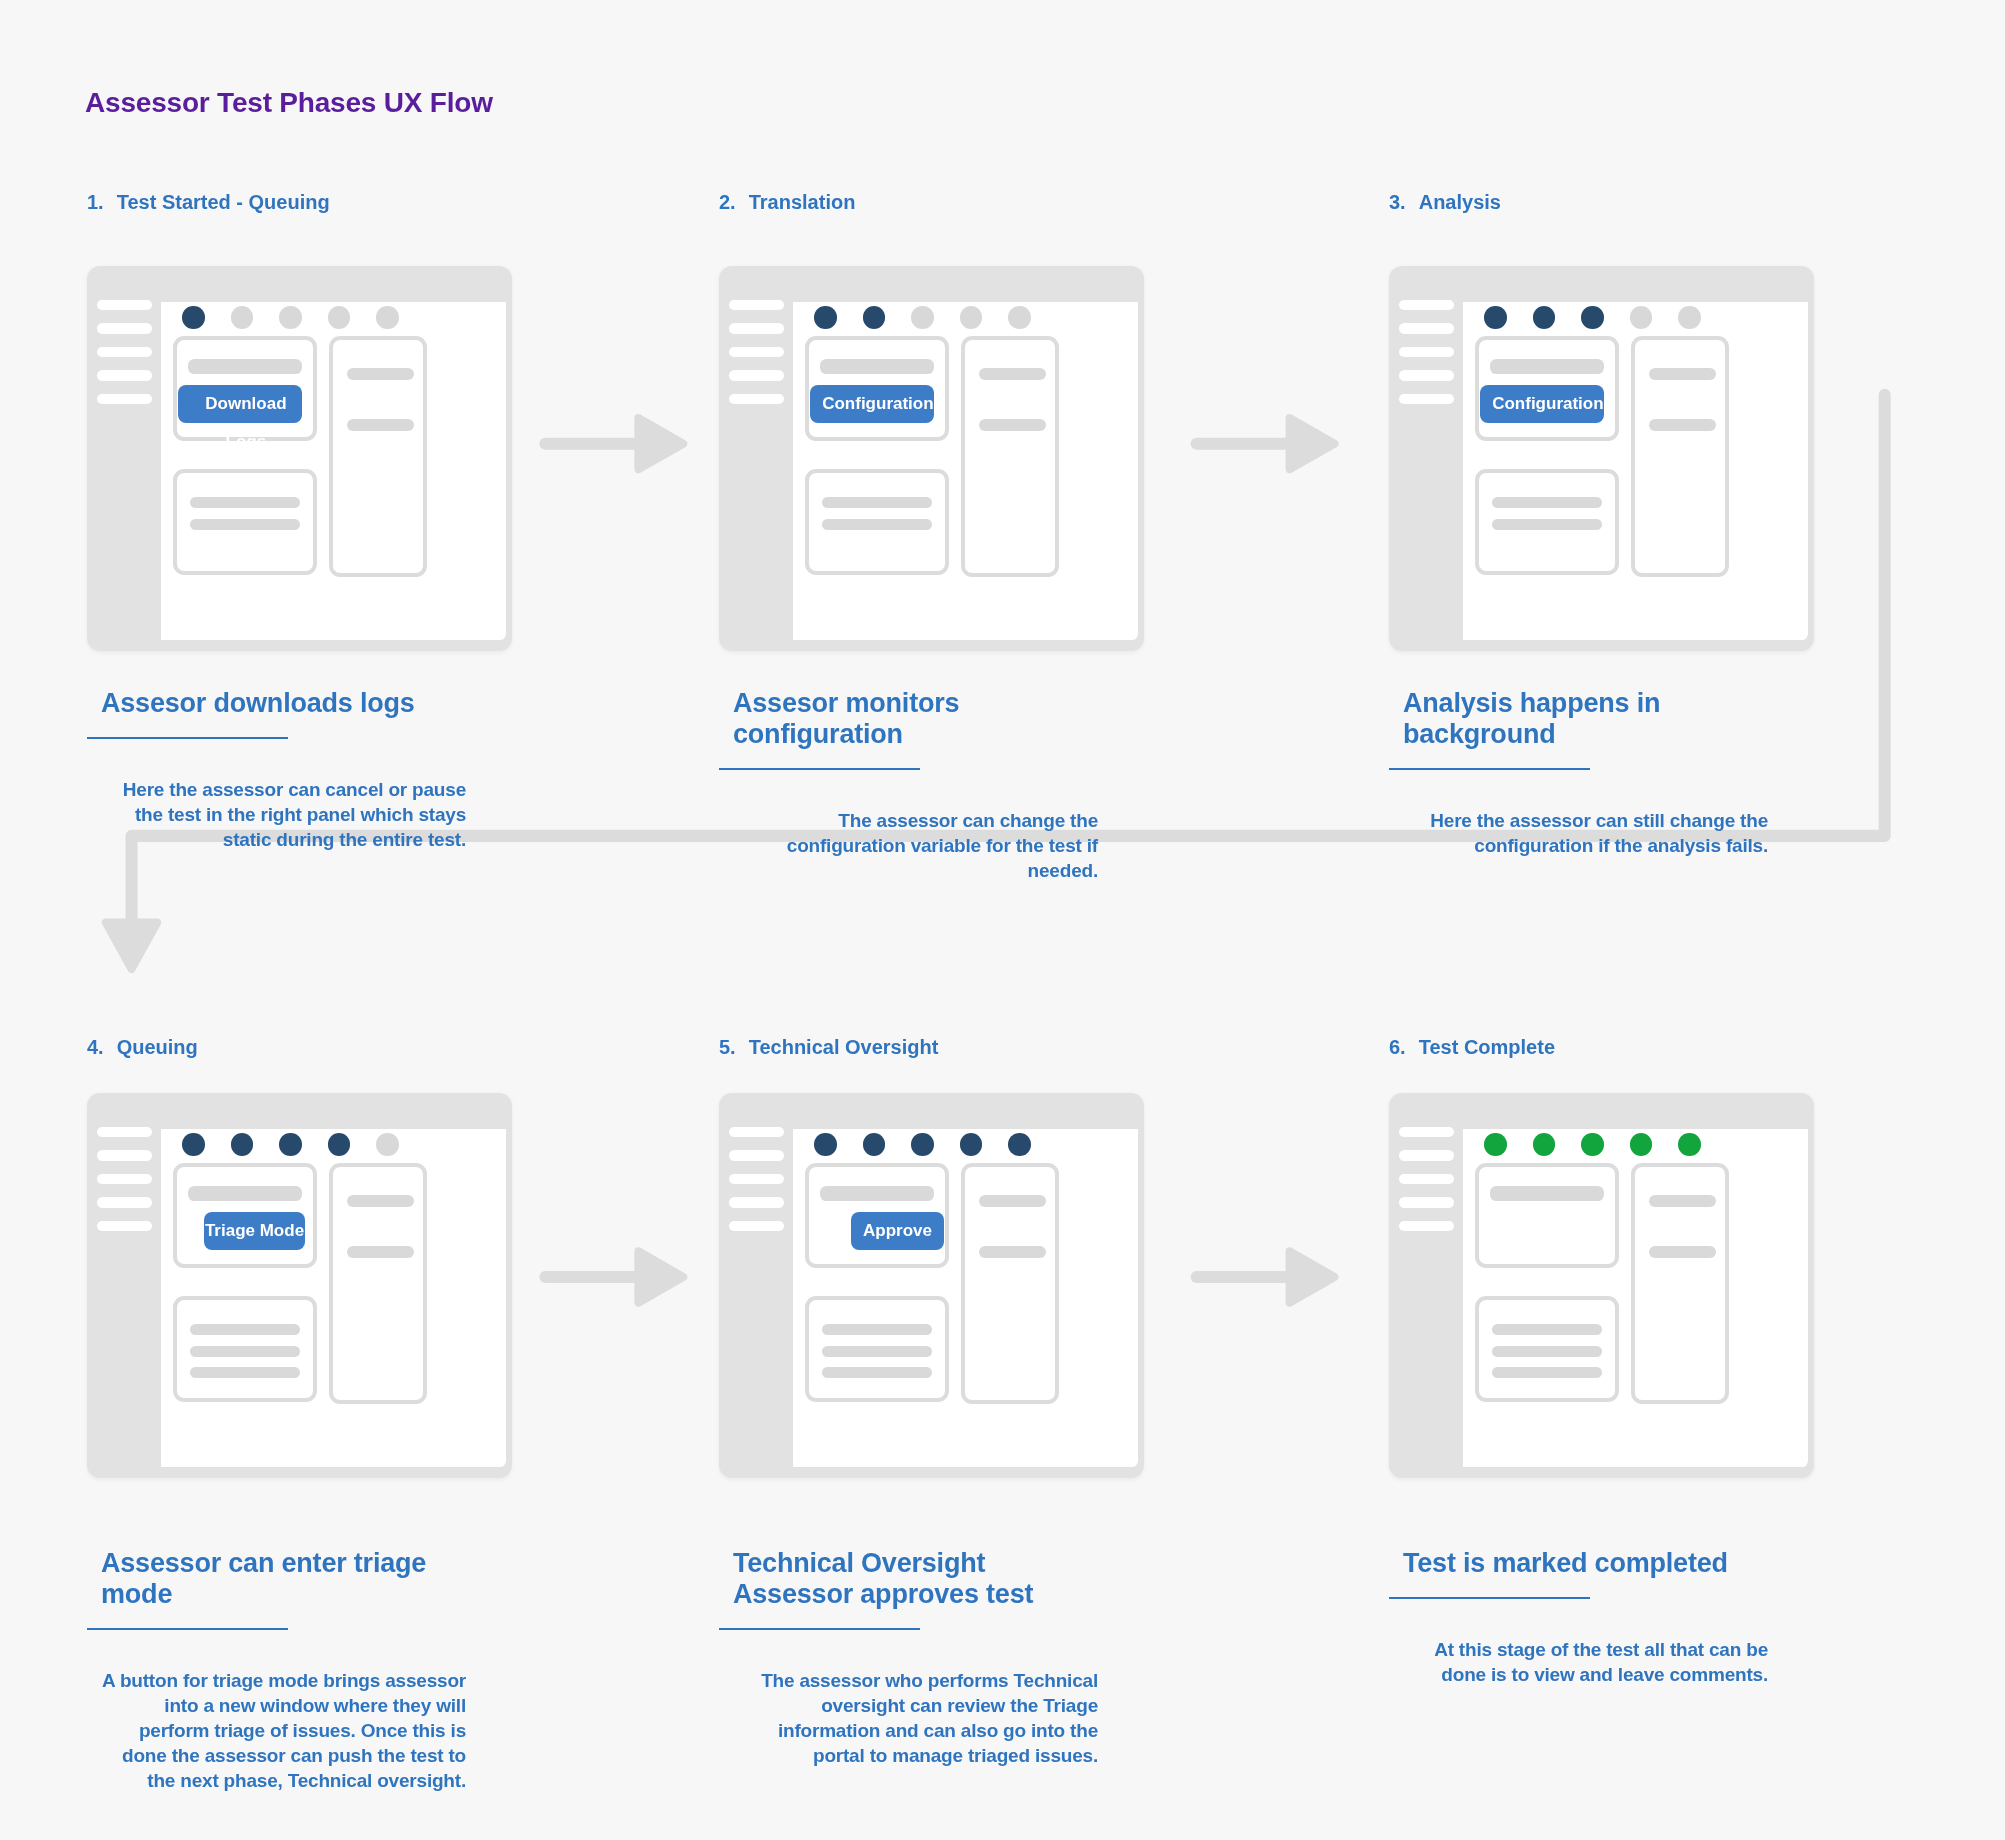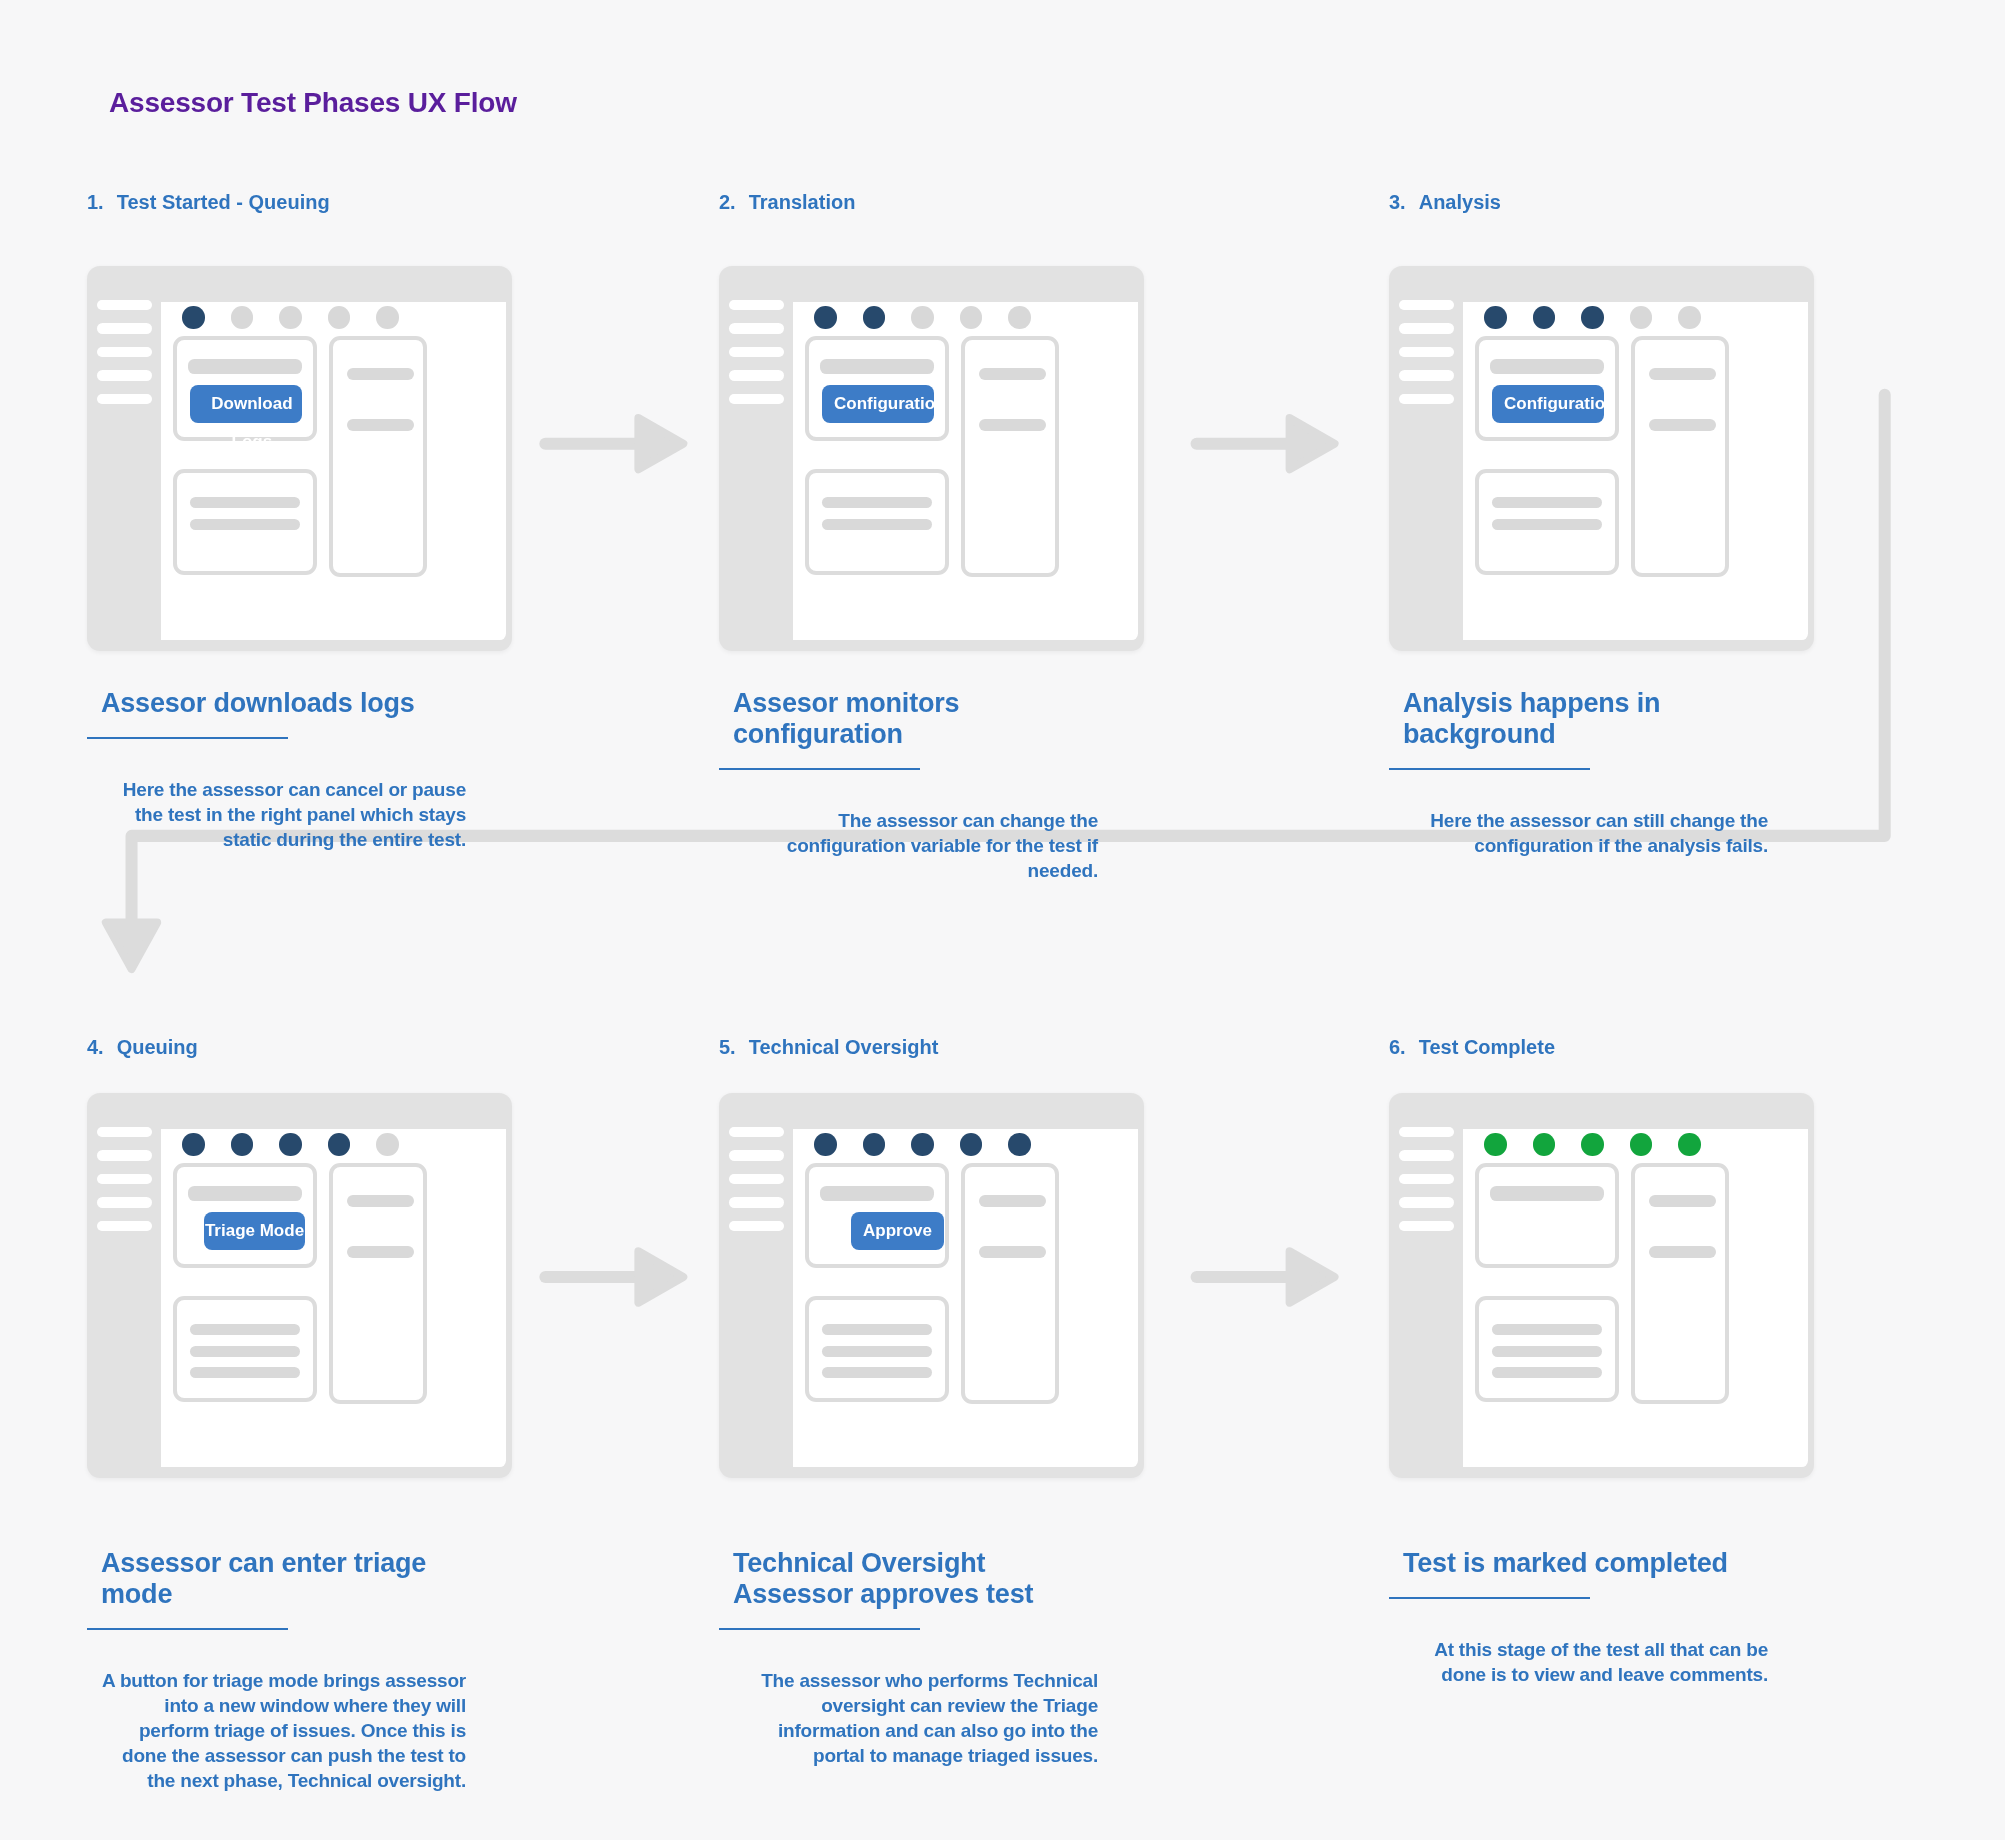--- a/index.html
+++ b/index.html
@@ -9,21 +9,20 @@
     background:var(--background,#F7F7F8);
     font-family:"Liberation Sans", sans-serif;
     position:relative;
     overflow:hidden;
   }
   .page-title{
     position:absolute;left:85px;top:87px;
     font-size:28px;font-weight:bold;
     color:var(--title,#5A1E9C);
     letter-spacing:-0.2px;
-    margin-left:24px;
   }
   
   .connectors{position:absolute;left:0;top:0;width:2005px;height:1841px;}
   .connector-line{stroke:var(--connector-gray,#DCDCDC);stroke-width:15;fill:none;stroke-linecap:round;stroke-linejoin:round;}
   .connector-head{fill:var(--connector-gray,#DCDCDC);stroke:var(--connector-gray,#DCDCDC);stroke-width:10;stroke-linejoin:round;}
 
   
   .phase{position:absolute;width:425px;}
   .phase-header{
     position:absolute;left:0;top:0;
@@ -66,21 +65,21 @@
   .wf-card-right .wf-bar{position:absolute;left:14.4px;width:67px;height:12px;}
   .wf-card-right .wf-bar.b1{top:28px;}
   .wf-card-right .wf-bar.b2{top:79px;}
   .wf-button{
     position:absolute;top:45px;height:38px;
     background:var(--button-blue,#3D7CC7);
     border-radius:8px;color:#ffffff;
     font-size:17px;font-weight:bold;line-height:38px;
     text-align:center;cursor:pointer;
   }
-  .btn-full{left:13px;right:11.2px;padding-left:12px;}
+  .btn-full{left:1px;right:11.2px;padding-left:12px;}
   .btn-triage{left:27px;right:8px;}
   .btn-approve{left:42px;width:93px;text-align:center;}
   
   .caption{position:absolute;left:0;width:393px;color:var(--accent-blue,#2F74BE);}
   .row1 .caption{top:483px;}
   .row2 .caption{top:498px;}
   .caption-title{margin:14px;font-size:27px;font-weight:bold;letter-spacing:-0.2px;}
   .caption-rule{width:201px;border-top:2.4px solid var(--accent-blue,#2F74BE);margin-top:17.6px;}
   .caption-body{margin:14px;padding-top:24px;font-size:19px;font-weight:bold;line-height:25px;letter-spacing:-0.2px;text-align:right;}
   

